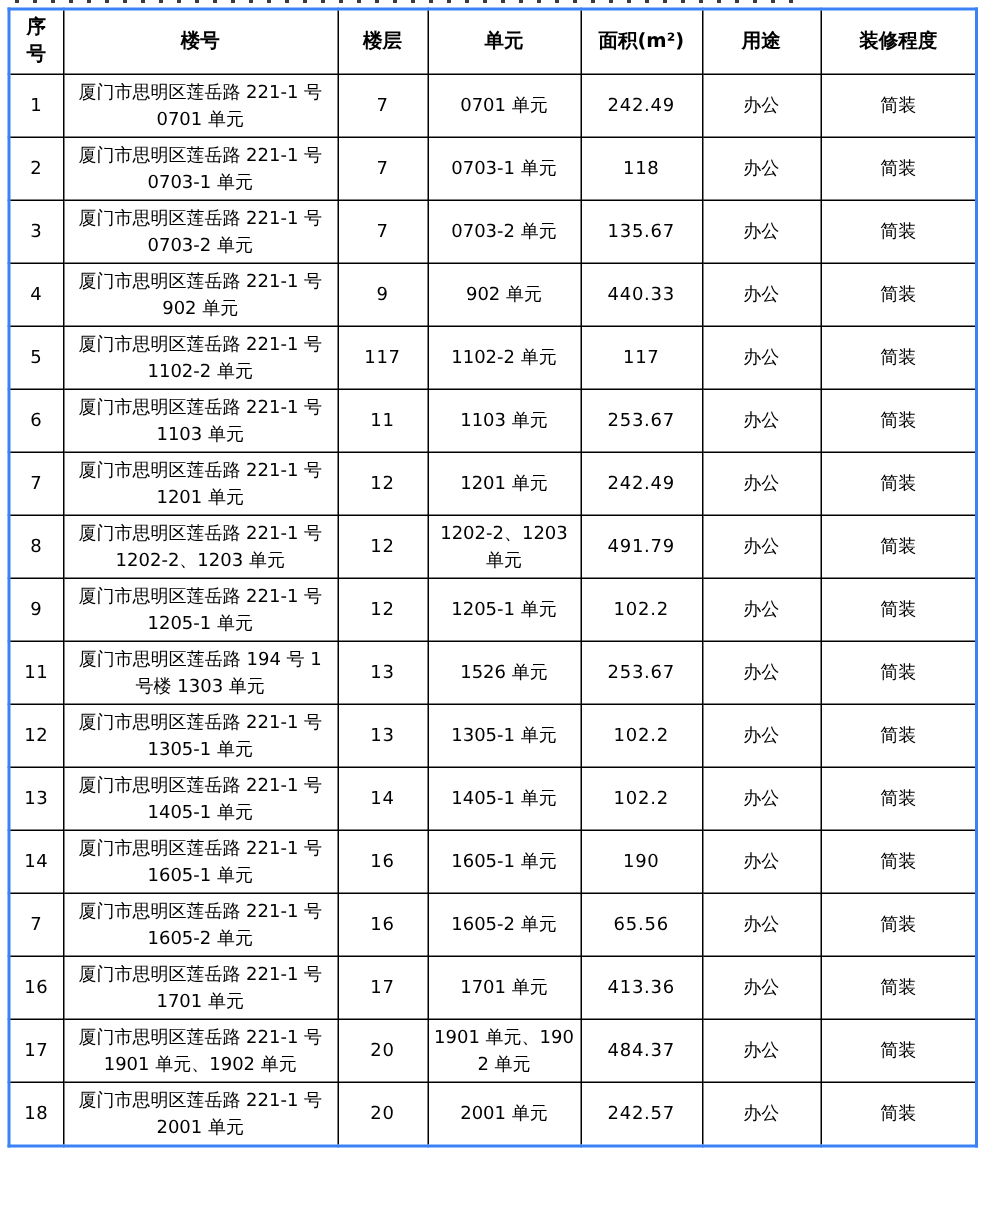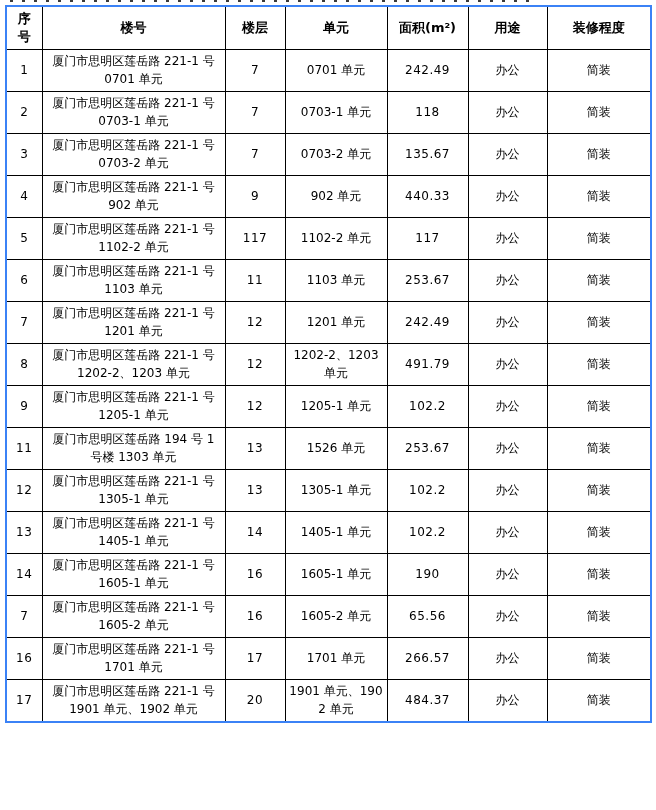--- a/index.html
+++ b/index.html
@@ -245,32 +245,44 @@
   </tr>
 
   <tr>
     <td class="num-cell">16</td>
     <td>
       <span>厦门市思明区莲岳路 221-1 号</span><br>
       <span>1701 单元</span>
     </td>
     <td class="num-cell">17</td>
     <td>1701 单元</td>
-    <td class="num-cell">266.57</td>
+    <td class="num-cell">413.36</td>
     <td>办公</td>
     <td>简装</td>
   </tr>
 
   <tr>
     <td class="num-cell">17</td>
     <td>
       <span>厦门市思明区莲岳路 221-1 号</span><br>
       <span>1901 单元、1902 单元</span>
     </td>
     <td class="num-cell">20</td>
     <td>1901 单元、1902 单元</td>
     <td class="num-cell">484.37</td>
     <td>办公</td>
     <td>简装</td>
   </tr>
 
+  <tr>
+    <td class="num-cell">18</td>
+    <td>
+      <span>厦门市思明区莲岳路 221-1 号</span><br>
+      <span>2001 单元</span>
+    </td>
+    <td class="num-cell">20</td>
+    <td>2001 单元</td>
+    <td class="num-cell">242.57</td>
+    <td>办公</td>
+    <td>简装</td>
+  </tr>
 </tbody>
 </table>
 
 </body></html>

